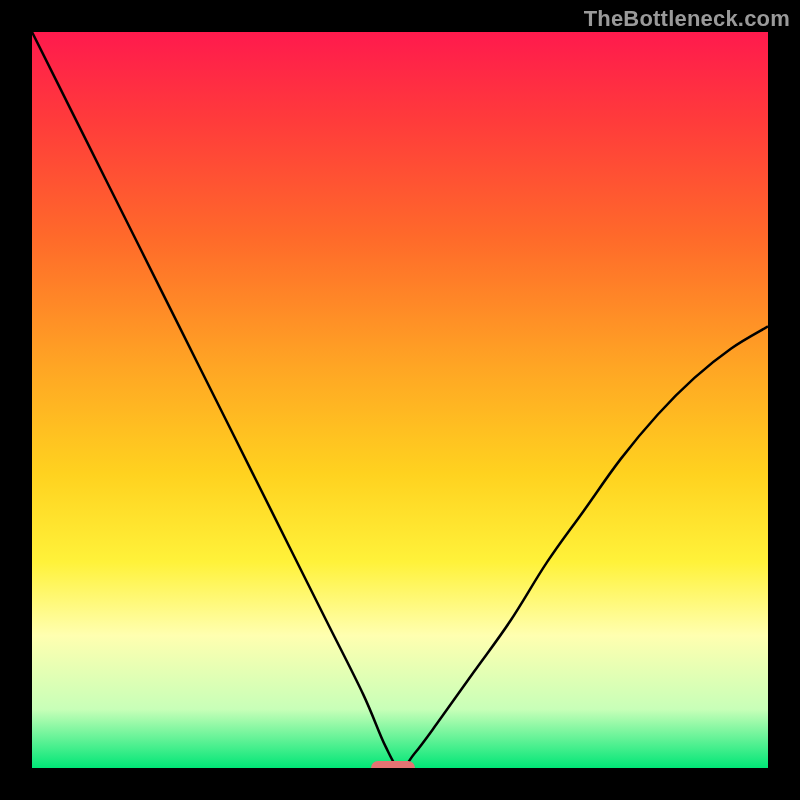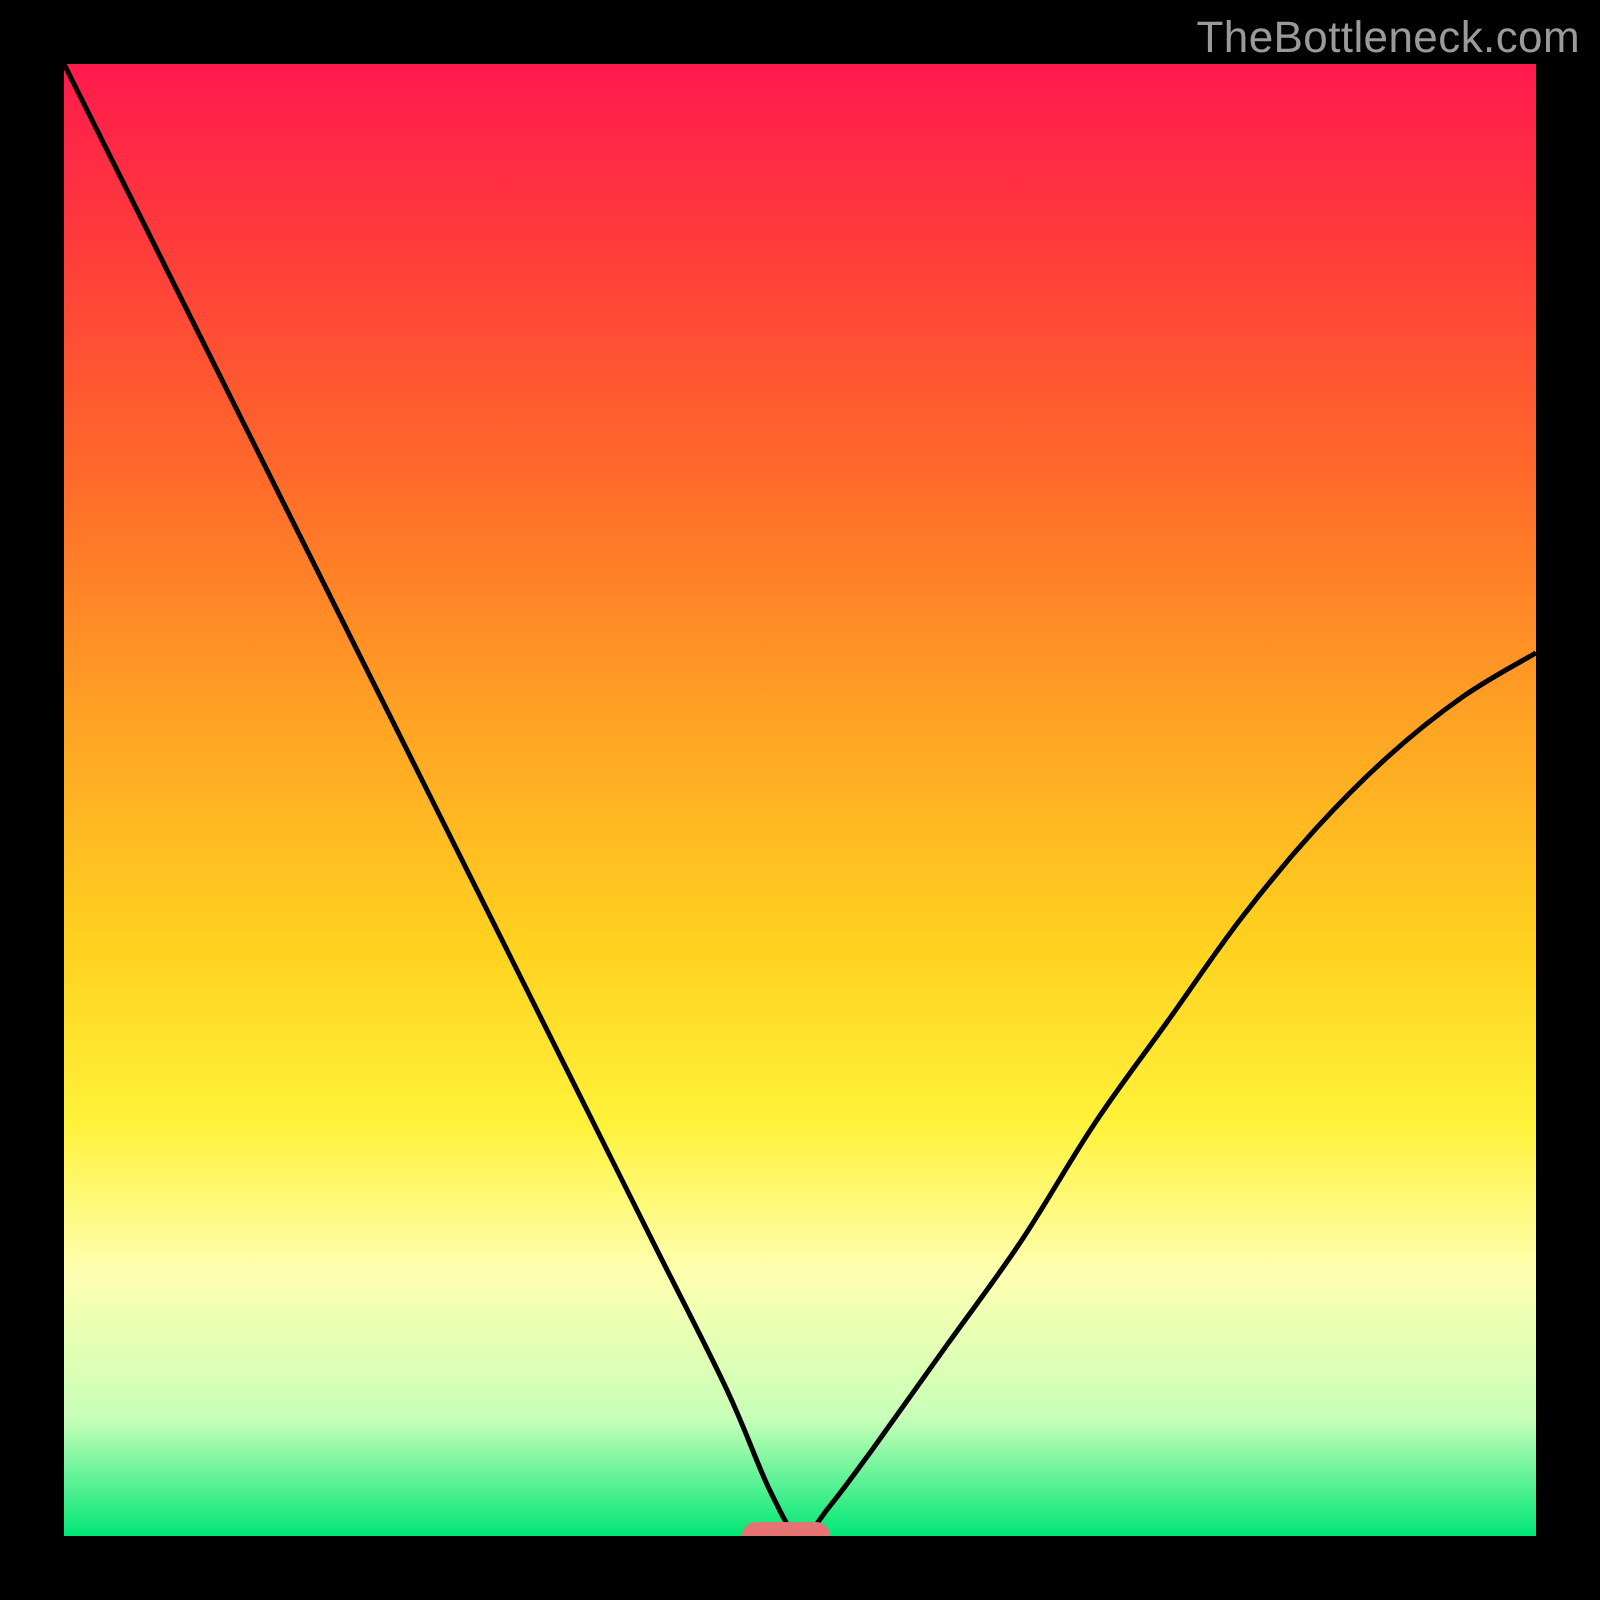--- a/index.html
+++ b/index.html
@@ -49,21 +49,21 @@
     position: absolute;
     background: #e57373;
     border-radius: 10px;
   }
   .watermark {
     position: absolute;
     top: 6px;
     right: 10px;
     color: #9a9a9a;
     font-size: 22px;
-    font-weight: 400;
+    font-weight: 700;
     letter-spacing: 0.2px;
     user-select: none;
     text-align: right;
   }
 </style>
 </head>
 <body>
 
 <div class="watermark">TheBottleneck.com</div>
 

